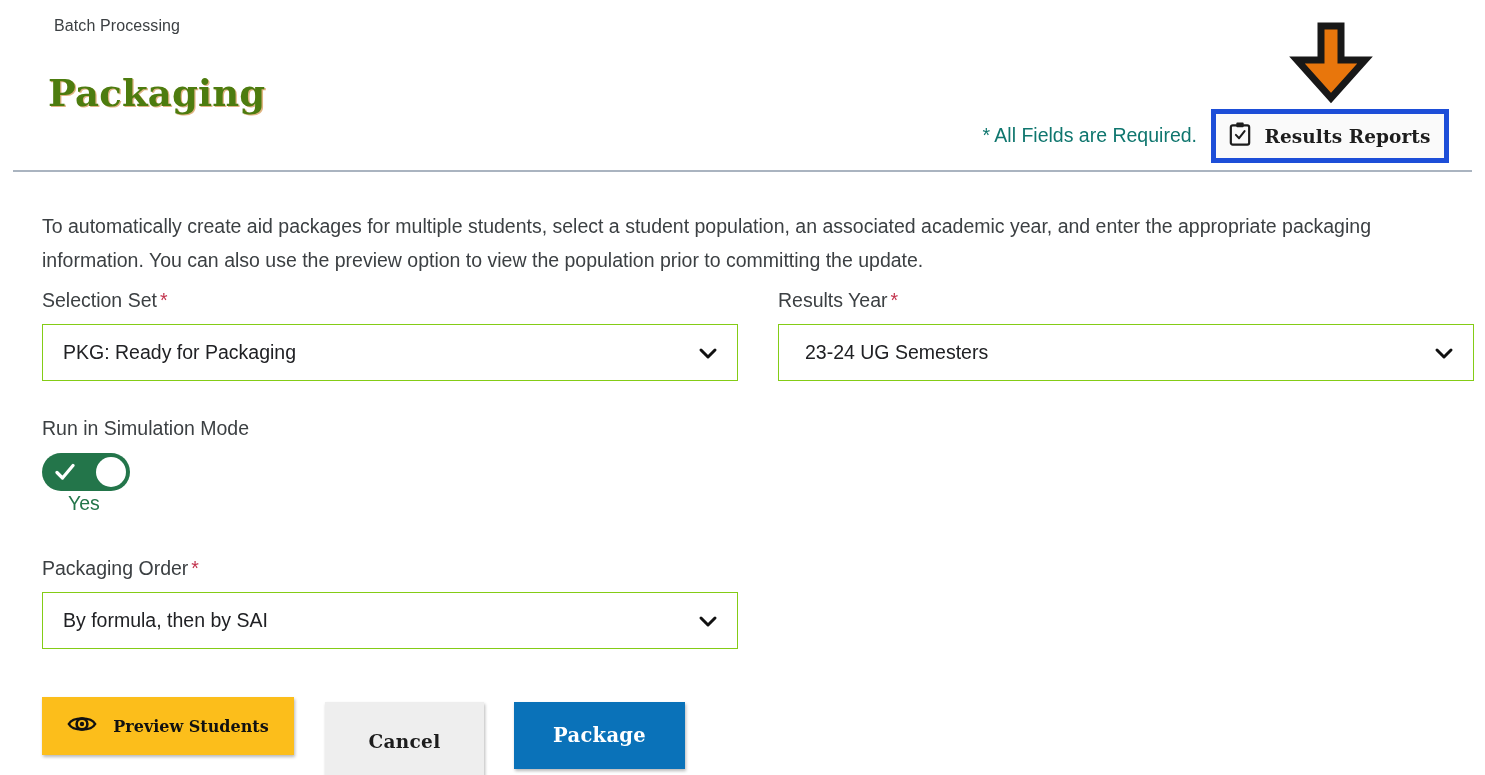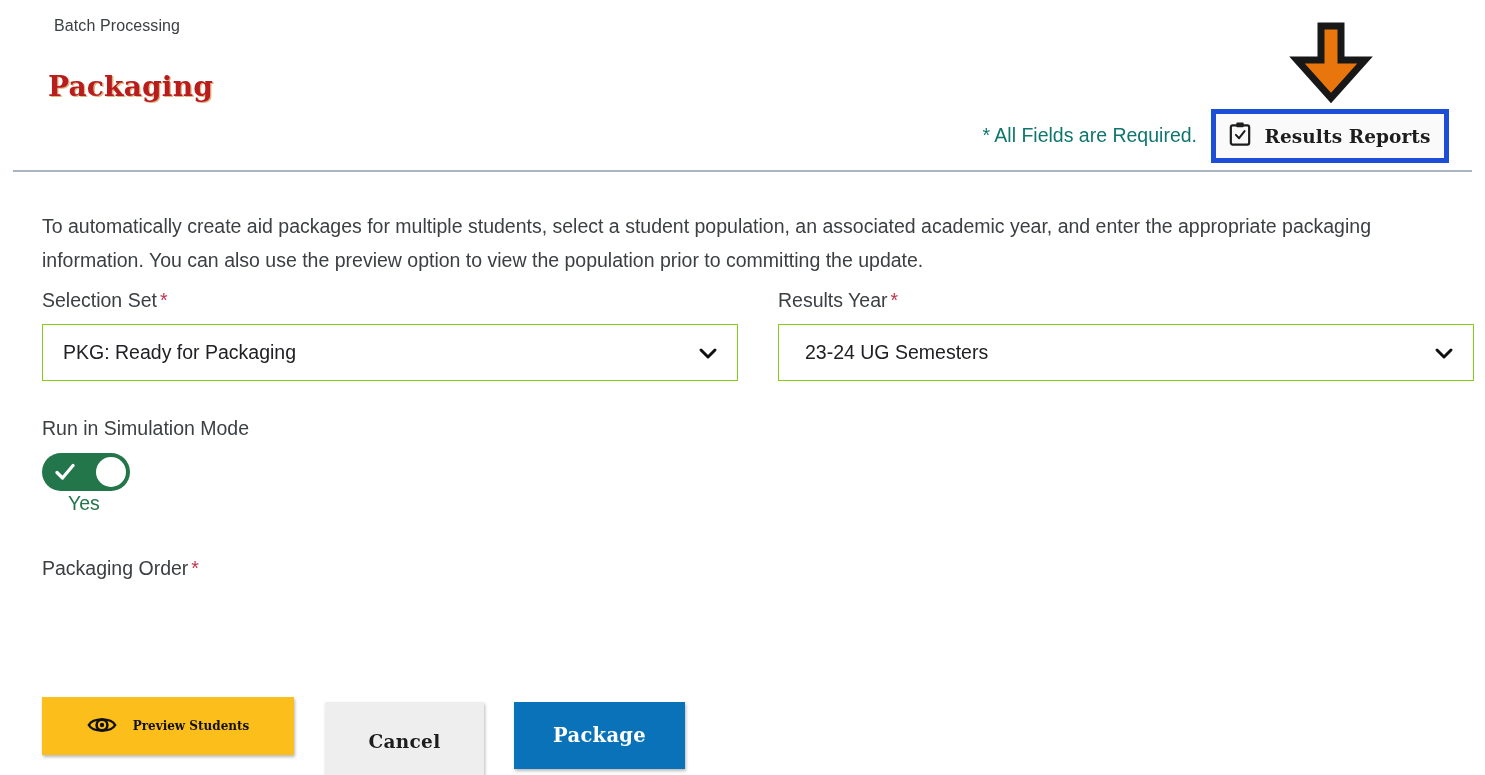--- a/index.html
+++ b/index.html
@@ -30,23 +30,23 @@
     line-height: 26px;
     color: #3c4043;
     letter-spacing: .1px;
   }
   #page-title {
     position: absolute;
     left: 48px;
     top: 45px;
     font-family: "DejaVu Serif", serif;
     font-weight: 700;
-    font-size: 28px;
+    font-size: 37px;
     line-height: 46px;
-    color: #b91c1c;
+    color: #4d7c0f;
     letter-spacing: .2px;
     text-shadow: 1.3px 1.3px 0 #e0b483;
   }
 
   #required-note {
     position: absolute;
     right: 288px;
     top: 122px;
     font-size: 19.5px;
     line-height: 26px;
@@ -238,21 +238,21 @@
     padding: 0;
   }
   #preview-students-button {
     left: 42px;
     top: 0px;
     width: 252px;
     height: 58px;
     background: #fcbe1b;
     gap: 16px;
     color: #111111;
-    font-size: 12px;
+    font-size: 16px;
   }
   #cancel-button {
     left: 325px;
     top: 5px;
     width: 159px;
     height: 79px;
     background: #eeeeee;
     color: #1d1d1d;
     font-size: 18.5px;
     letter-spacing: .3px;
@@ -341,20 +341,28 @@
       </span>
       <span class="knob"></span>
     </div>
     <div id="toggle-value">Yes</div>
   </div>
 
   <div id="field-packaging-order">
     <div class="field-label">
       <span>Packaging Order</span><span class="req-star">*</span>
     </div>
+    <div class="select-box">
+      <span class="select-value">By formula, then by SAI</span>
+      <span class="select-chevron">
+        <svg viewBox="0 0 22 22" width="22" height="22" aria-hidden="true">
+          <path d="M4 8 L11 15 L18 8" fill="none" stroke="#111111" stroke-width="3" stroke-linecap="round" stroke-linejoin="round"></path>
+        </svg>
+      </span>
+    </div>
   </div>
 
   <div id="action-bar">
     <button class="btn" id="preview-students-button">
       <span>
         <svg viewBox="0 0 30 22" width="30" height="22" aria-hidden="true">
           <path d="M1.8 11 C6 3.5 24 3.5 28.2 11 C24 18.5 6 18.5 1.8 11 Z" fill="none" stroke="#111111" stroke-width="2.4"></path>
           <circle cx="15" cy="11" r="5.4" fill="none" stroke="#111111" stroke-width="2.6"></circle>
           <circle cx="15" cy="11" r="2.2" fill="#111111"></circle>
         </svg>

